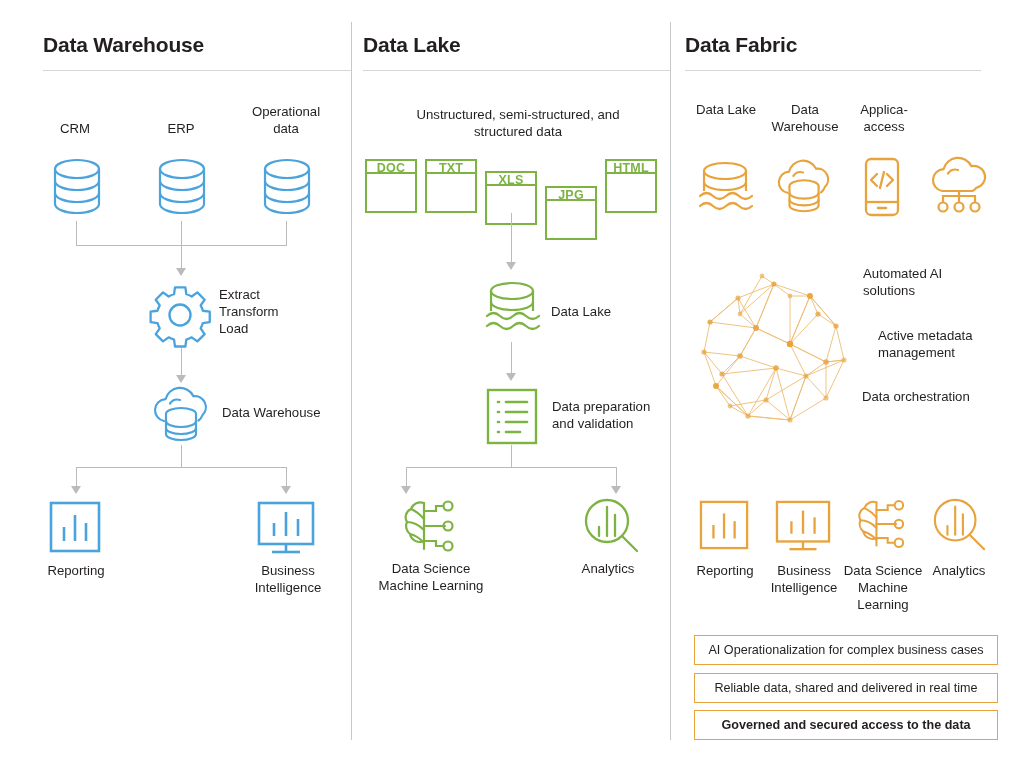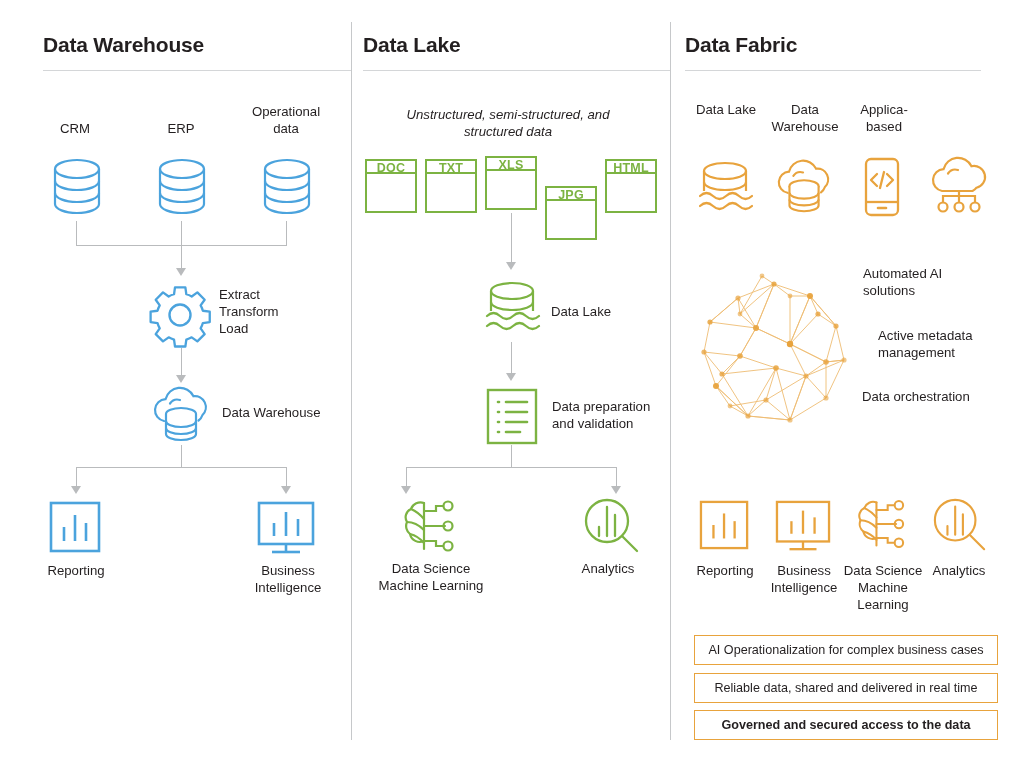--- a/index.html
+++ b/index.html
@@ -179,32 +179,32 @@
         <line x1="16" y1="51" x2="44" y2="51"></line>
       </g>
     </svg>
   </div>
   <div class="lbl" style="left:238px;top:562px;width:100px;">Business
 Intelligence</div>
 
   <div class="coltitle" style="left:363px;top:33px;">Data Lake</div>
   <div class="hrule" style="left:363px;top:70px;width:307px;"></div>
 
-  <div class="lbl" style="left:378px;top:106px;width:260px;font-style:italic;">Unstructured, semi-structured, and
+  <div class="lbl" style="left:388px;top:106px;width:260px;">Unstructured, semi-structured, and
 structured data</div>
 
   <div class="filebox" style="left:365px;top:159px;">
     <div class="bar"></div>
     <span>DOC</span>
   </div>
   <div class="filebox" style="left:425px;top:159px;">
     <div class="bar"></div>
     <span>TXT</span>
   </div>
-  <div class="filebox" style="left:485px;top:156px;">
+  <div class="filebox" style="left:485px;top:171px;">
     <div class="bar"></div>
     <span>XLS</span>
   </div>
   <div class="filebox" style="left:545px;top:159px;margin-top:27px;">
     <div class="bar"></div>
     <span>JPG</span>
   </div>
   <div class="filebox" style="left:605px;top:159px;">
     <div class="bar"></div>
     <span>HTML</span>
@@ -288,21 +288,21 @@
   </div>
   <div class="lbl" style="left:558px;top:560px;width:100px;">Analytics</div>
 
   <div class="coltitle" style="left:685px;top:33px;">Data Fabric</div>
   <div class="hrule" style="left:685px;top:70px;width:296px;"></div>
 
   <div class="lbl" style="left:680px;top:101px;width:92px;">Data Lake</div>
   <div class="lbl" style="left:759px;top:101px;width:92px;">Data
 Warehouse</div>
   <div class="lbl" style="left:838px;top:101px;width:92px;">Applica-
-based</div>
+access</div>
 
   <div class="abs" style="left:696px;top:160px;">
     <svg width="58" height="56" viewBox="0 0 58 56">
       <g fill="none" stroke="#e8a33d" stroke-width="2.2">
         <ellipse cx="29" cy="11" rx="21" ry="8"></ellipse>
         <path d="M8 11 v20"></path>
         <path d="M50 11 v20"></path>
         <path d="M8 22 a21 8 0 0 0 42 0"></path>
         <path d="M4 36 q6.5 -6 13 0 t13 0 t13 0 t13 0" stroke-linecap="round"></path>
         <path d="M4 46 q6.5 -6 13 0 t13 0 t13 0 t13 0" stroke-linecap="round"></path>

